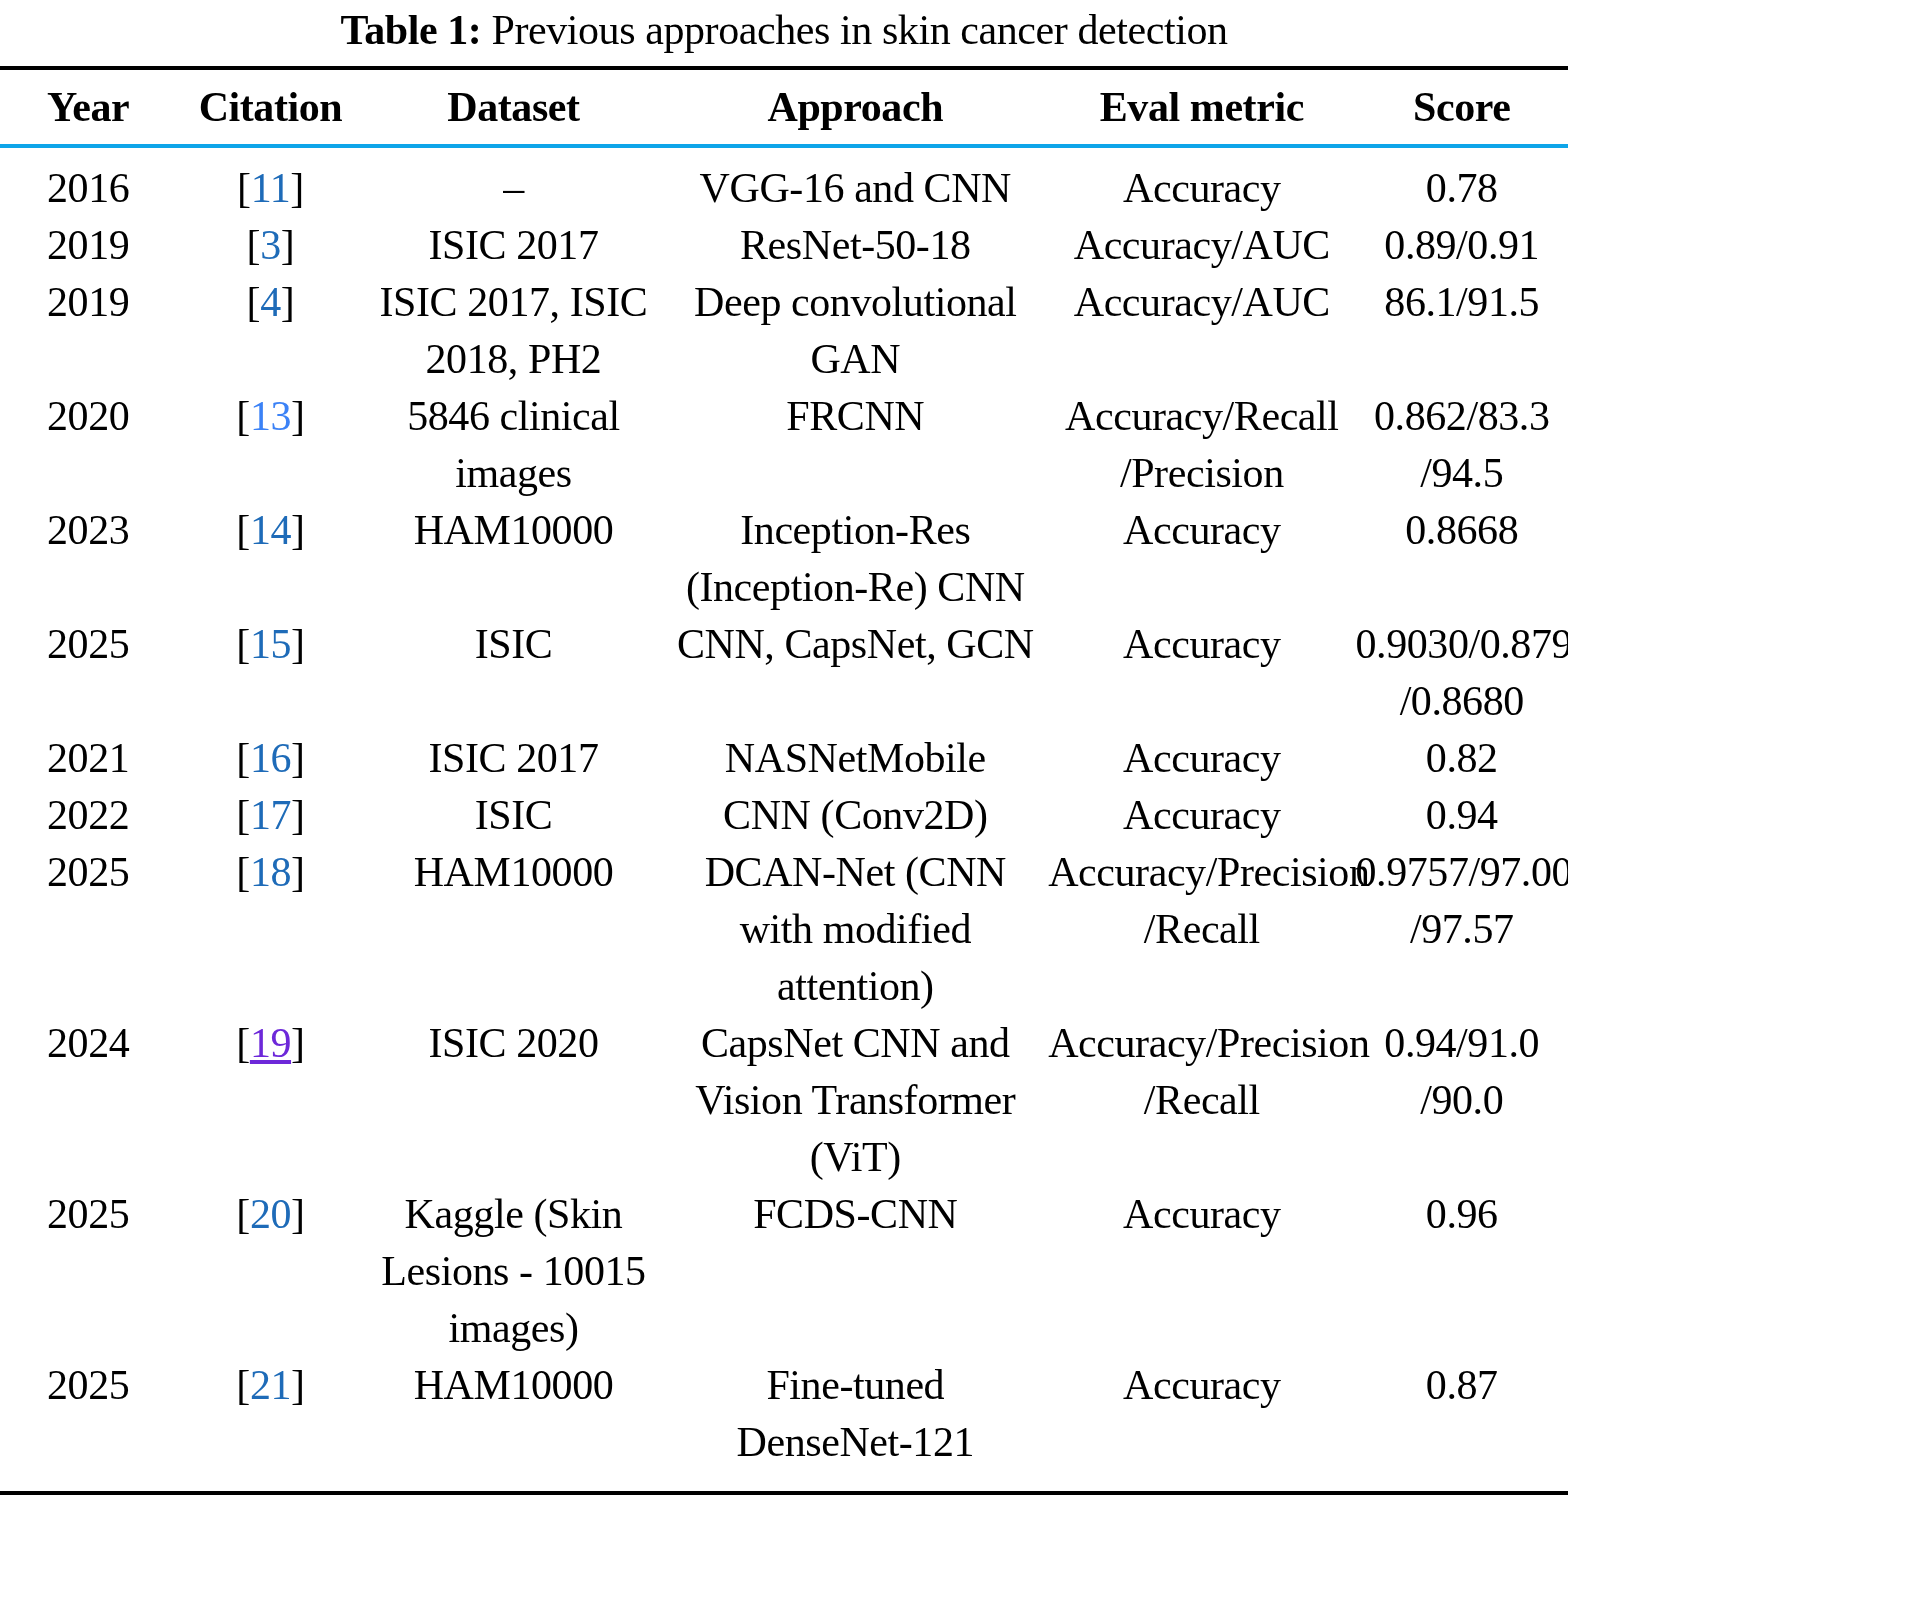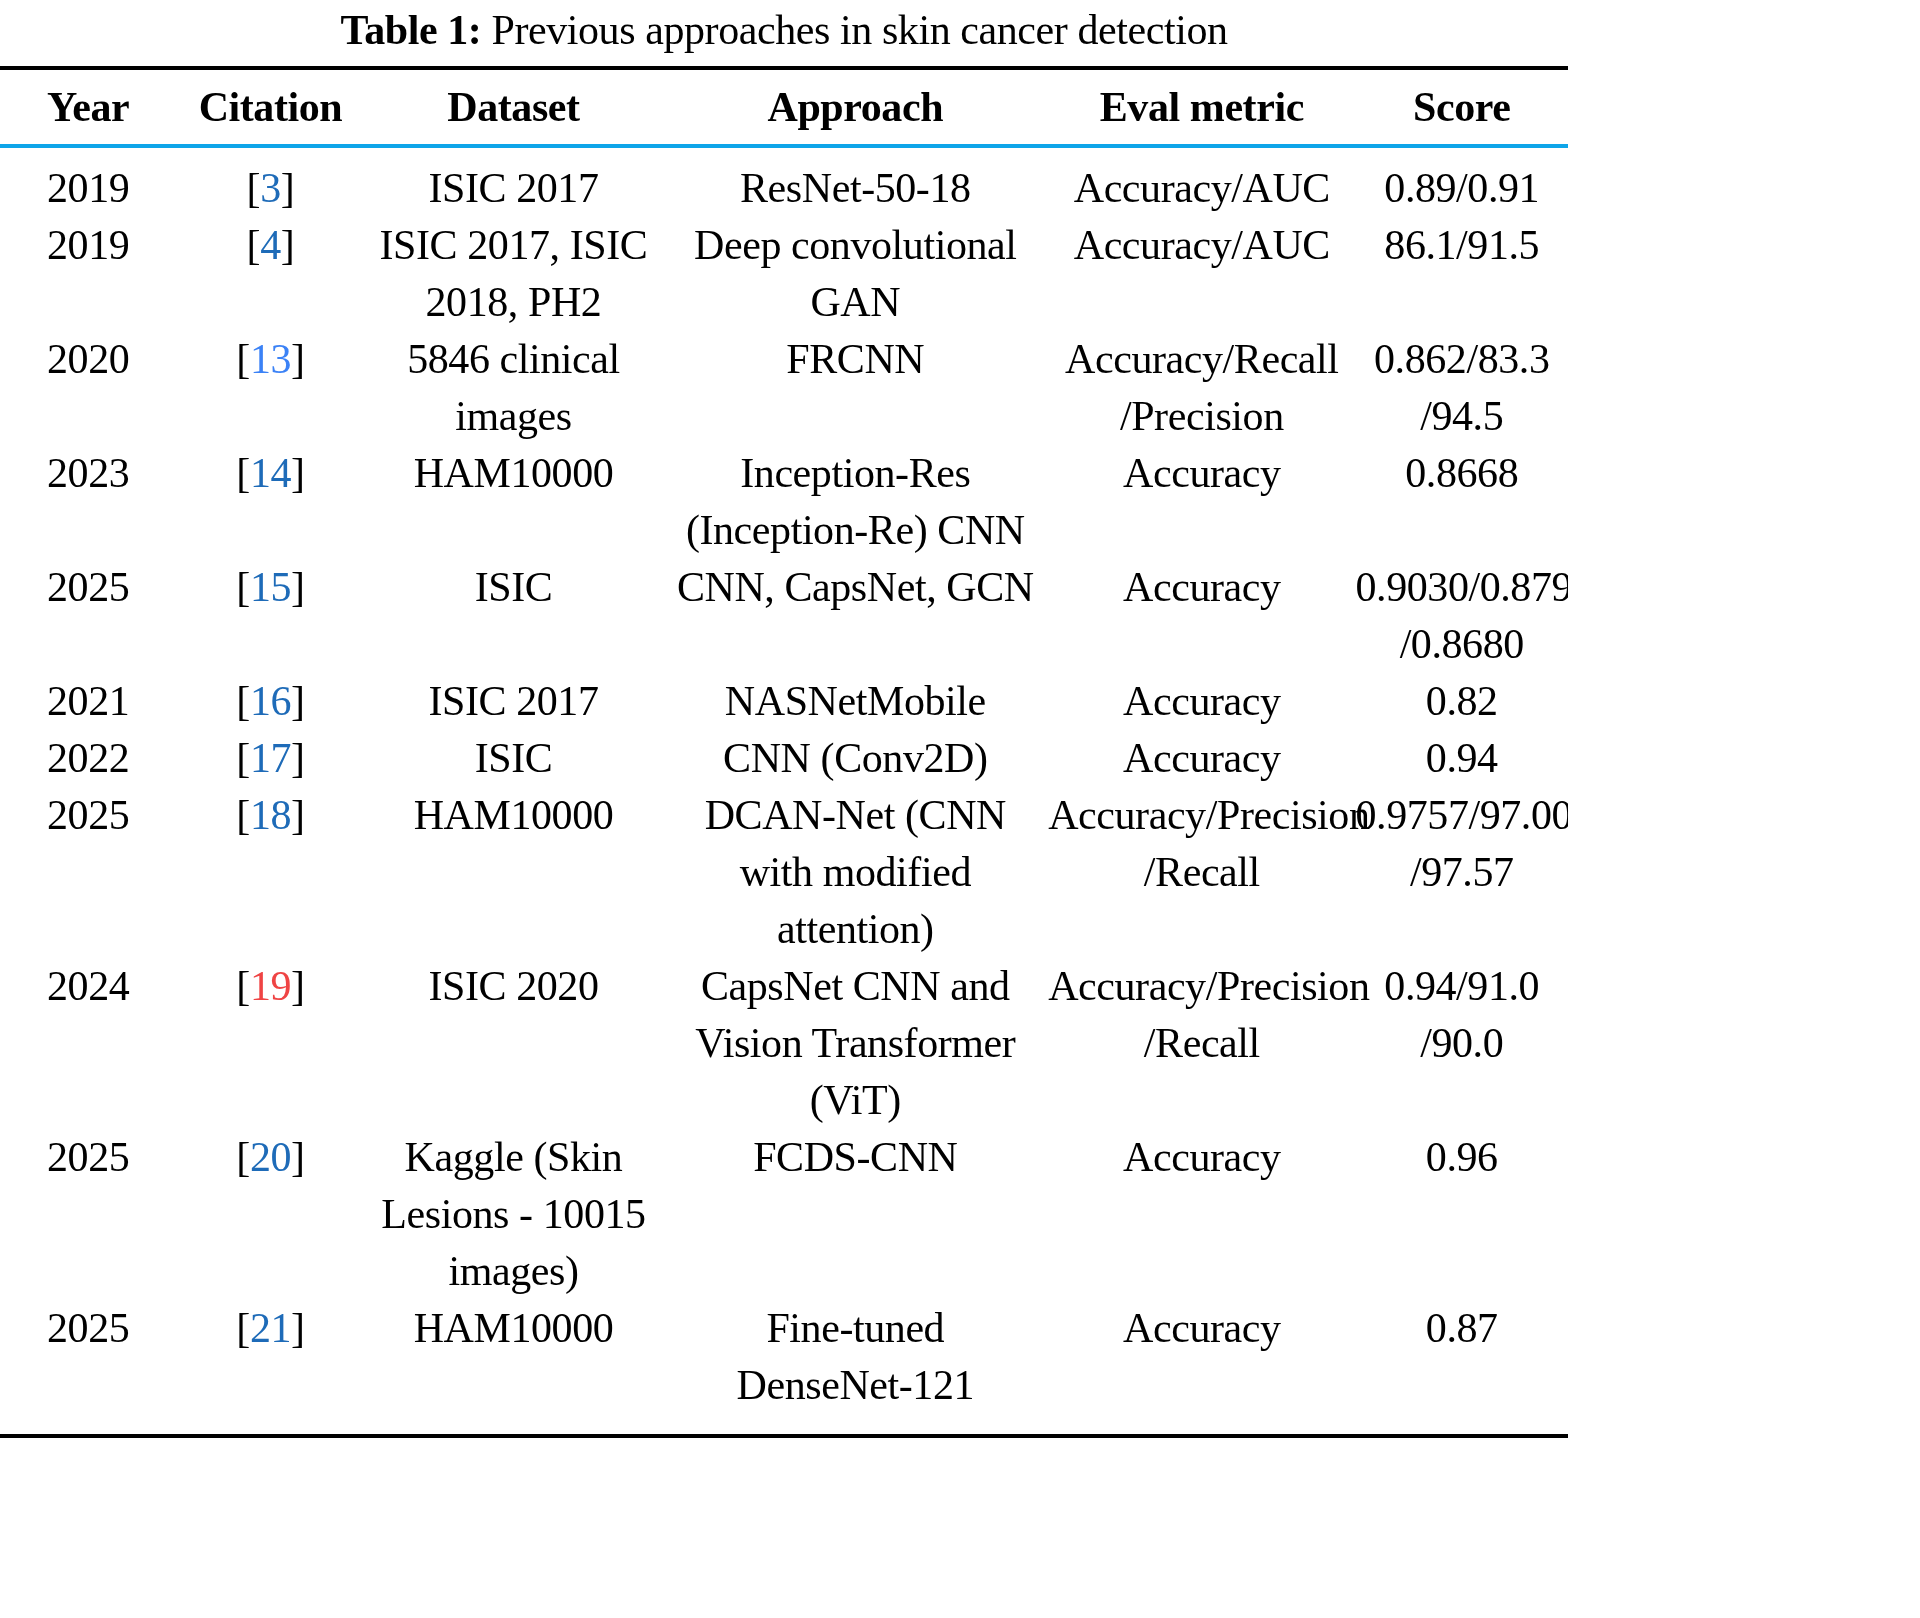--- a/index.html
+++ b/index.html
@@ -86,20 +86,40 @@
           <th>Citation</th>
           <th>Dataset</th>
           <th>Approach</th>
           <th>Eval metric</th>
           <th>Score</th>
         </tr>
     </thead>
     <tbody>
         <tr>
           <td>
+            <div class="line">2016</div>
+          </td>
+          <td>
+            <div class="line"><span class="cite-bracket">[</span><span class="cite-num" style="color: rgb(30, 107, 184);">11</span><span class="cite-bracket">]</span></div>
+          </td>
+          <td>
+            <div class="line">–</div>
+          </td>
+          <td>
+            <div class="line">VGG-16 and CNN</div>
+          </td>
+          <td>
+            <div class="line">Accuracy</div>
+          </td>
+          <td>
+            <div class="line">0.78</div>
+          </td>
+        </tr>
+        <tr>
+          <td>
             <div class="line">2019</div>
           </td>
           <td>
             <div class="line"><span class="cite-bracket">[</span><span class="cite-num" style="color: rgb(30, 107, 184);">3</span><span class="cite-bracket">]</span></div>
           </td>
           <td>
             <div class="line">ISIC 2017</div>
           </td>
           <td>
             <div class="line">ResNet-50-18</div>
@@ -260,21 +280,21 @@
           <td>
             <div class="line">0.9757/97.00</div>
             <div class="line">/97.57</div>
           </td>
         </tr>
         <tr>
           <td>
             <div class="line">2024</div>
           </td>
           <td>
-            <div class="line"><span class="cite-bracket">[</span><span class="cite-num" style="color: #ef4444;">19</span><span class="cite-bracket">]</span></div>
+            <div class="line"><span class="cite-bracket">[</span><span class="cite-num" style="color: #6d28d9; text-decoration: underline;">19</span><span class="cite-bracket">]</span></div>
           </td>
           <td>
             <div class="line">ISIC 2020</div>
           </td>
           <td>
             <div class="line">CapsNet CNN and</div>
             <div class="line">Vision Transformer</div>
             <div class="line">(ViT)</div>
           </td>
           <td>

